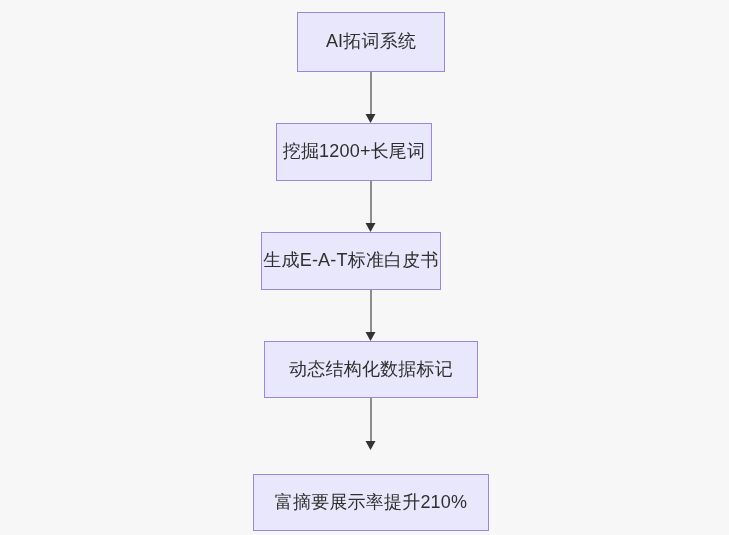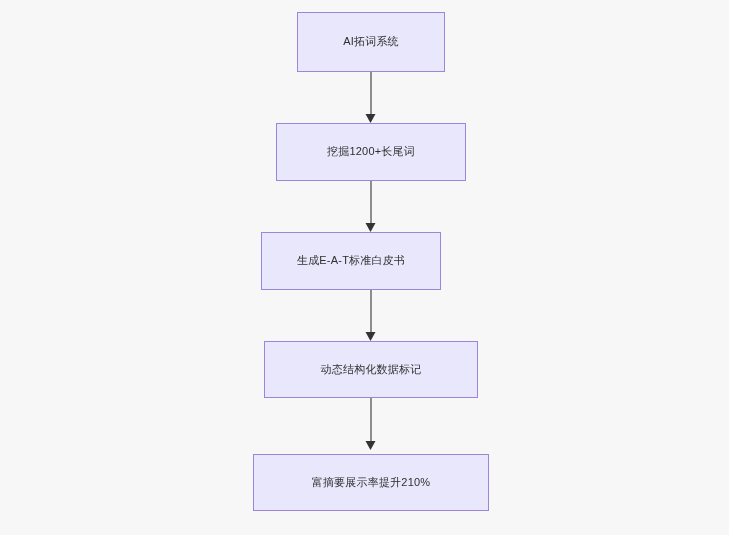--- a/index.html
+++ b/index.html
@@ -20,21 +20,21 @@
   }
   .node {
     position: absolute;
     box-sizing: border-box;
     background: #e9e7fb;
     border: 1.6px solid #9d86d9;
     display: flex;
     align-items: center;
     justify-content: center;
     color: #2f2f2f;
-    font-size: 11px;
+    font-size: 18px;
     line-height: 1.2;
     letter-spacing: 0.2px;
     white-space: nowrap;
     text-align: center;
   }
   .node-label {
     display: block;
   }
   .connector {
     position: absolute;
@@ -54,24 +54,24 @@
     width: 0;
     height: 0;
     border-left: 5.5px solid transparent;
     border-right: 5.5px solid transparent;
     border-top: 9px solid #333333;
     transform: translateX(-5.5px);
   }
 
   
   #node-1 { left: 297px; top: 12px;  width: 148px; height: 60px; }
-  #node-2 { left: 276px; top: 123px; width: 190px; height: 58px; }
+  #node-2 { left: 276px; top: 123px; width: 156px; height: 58px; }
   #node-3 { left: 261px; top: 232px; width: 180px; height: 58px; }
   #node-4 { left: 264px; top: 341px; width: 214px; height: 57px; }
-  #node-5 { left: 253px; top: 454px; width: 236px; height: 57px; align-items: center; }
+  #node-5 { left: 253px; top: 474px; width: 236px; height: 57px; align-items: center; }
 
   
   #edge-1 { left: 371px; top: 72px;  height: 51px; }
   #edge-1 .shaft { height: 42px; }
   #edge-1 .head  { top: 42px; }
 
   #edge-2 { left: 371px; top: 181px; height: 51px; }
   #edge-2 .shaft { height: 42px; }
   #edge-2 .head  { top: 42px; }
 

